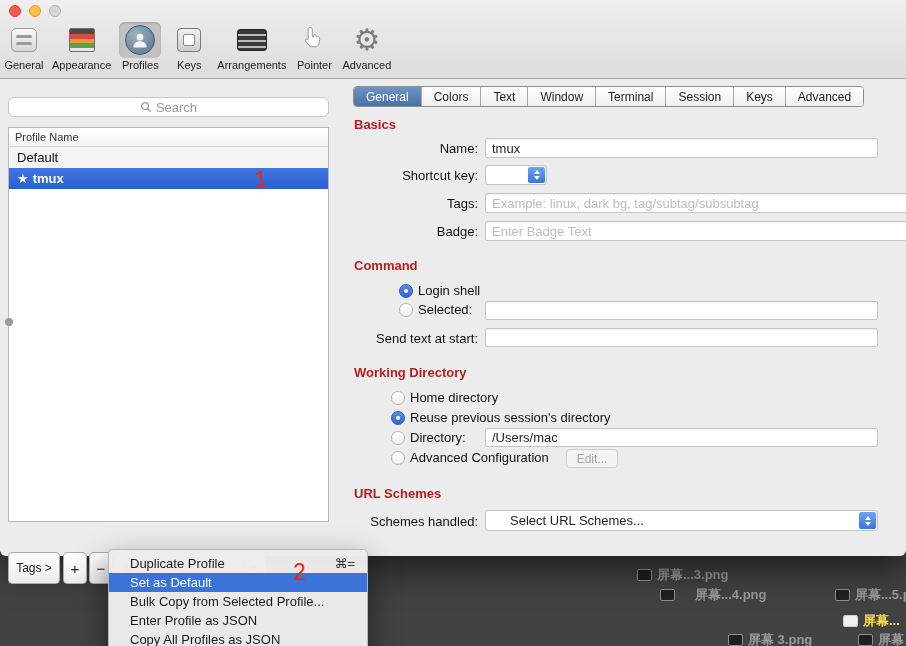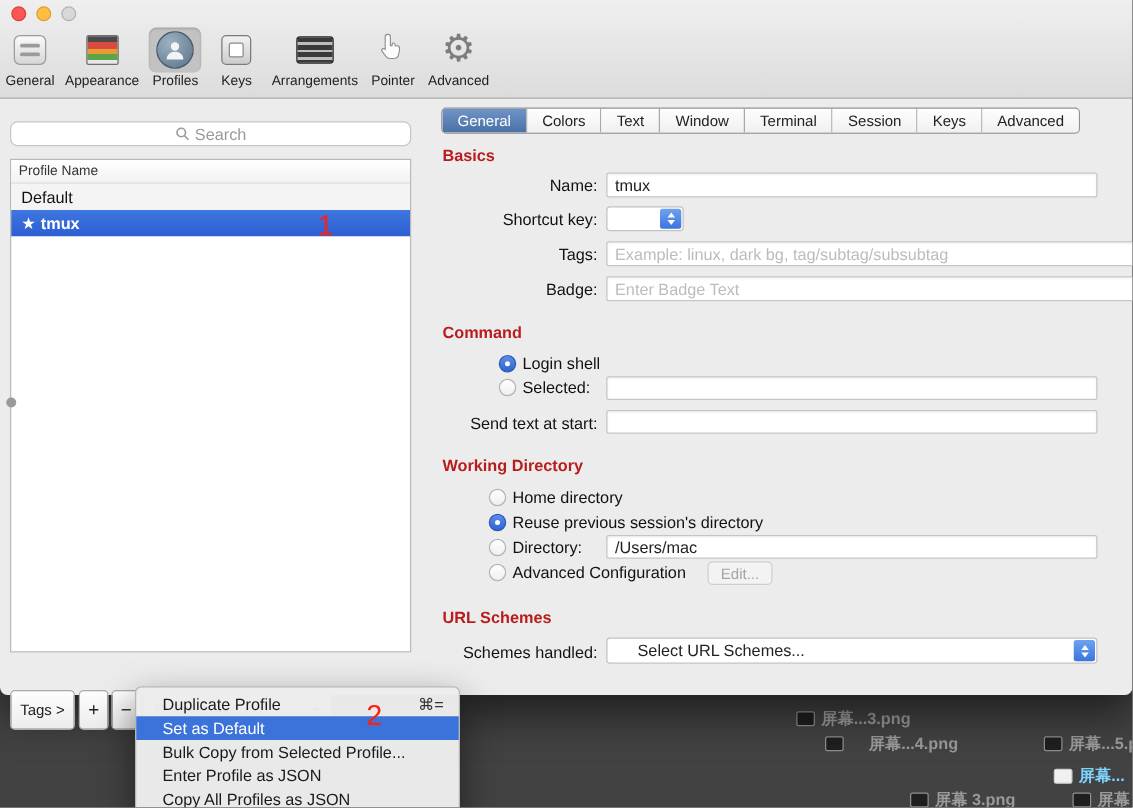--- a/index.html
+++ b/index.html
@@ -94,21 +94,21 @@
     <span>屏幕...3.png</span>
   </div>
   <div class="dfile" style="left:660px;top:586px;gap:20px;">
     <span class="dicon"></span>
     <span>屏幕...4.png</span>
   </div>
   <div class="dfile" style="left:835px;top:586px;">
     <span class="dicon"></span>
     <span>屏幕...5.p</span>
   </div>
-  <div class="dfile" style="left:843px;top:612px;color:#7dd3fc;">
+  <div class="dfile" style="left:843px;top:612px;color:#fde047;">
     <span class="dicon light"></span>
     <span>屏幕...</span>
   </div>
   <div class="dfile" style="left:728px;top:631px;">
     <span class="dicon"></span>
     <span>屏幕 3.png</span>
   </div>
   <div class="dfile" style="left:858px;top:631px;">
     <span class="dicon"></span>
     <span>屏幕</span>

